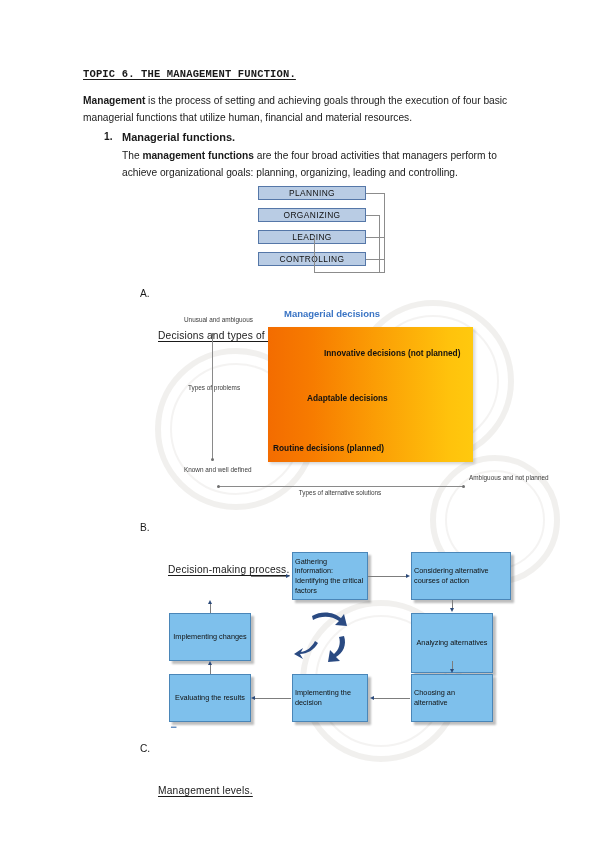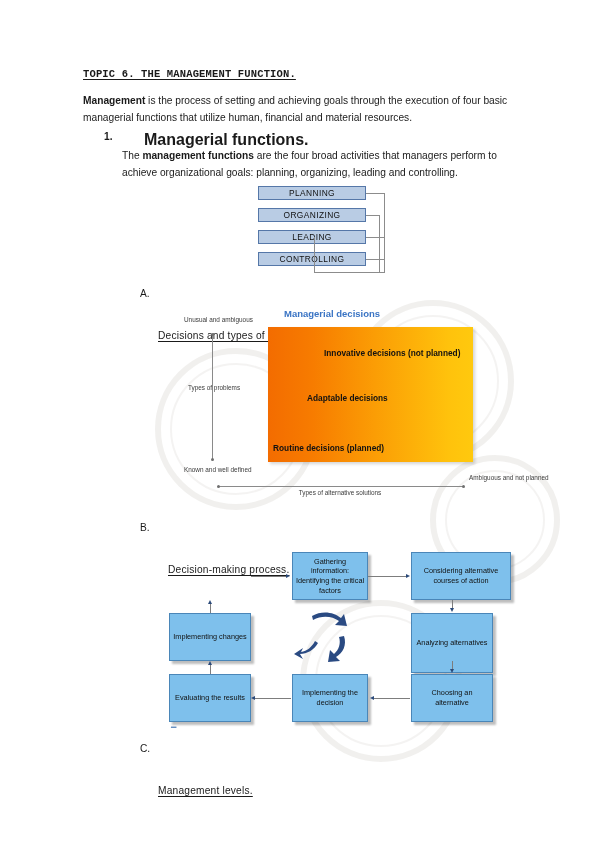--- a/index.html
+++ b/index.html
@@ -72,23 +72,22 @@
     position: absolute;
     left: 104px;
     top: 131px;
     font-size: 10.2px;
     font-weight: bold;
   }
   .list-head {
     position: absolute;
     left: 122px;
     top: 131px;
-    font-size: 16px;
-    font-weight: bold;
-    margin-left: 22px;
+    font-size: 11px;
+    font-weight: bold;
   }
   .list-body {
     position: absolute;
     left: 122px;
     top: 148px;
     width: 400px;
     font-size: 10.2px;
     line-height: 16.5px;
   }
   .list-body b { font-weight: bold; }
@@ -205,21 +204,20 @@
     background: #7ec0ec;
     border: 1px solid #4a86b8;
     box-sizing: border-box;
     box-shadow: 2.5px 2.5px 2px rgba(0,0,0,0.26);
     font-size: 7.3px;
     line-height: 9.6px;
     color: #111;
     display: flex;
     align-items: center;
     justify-content: center;
-    text-align: center;
     padding: 2px;
   }
   .fb-0 { left: 3px;   top: 0px;   width: 82px; height: 48px; }
   .fb-1 { left: 126px; top: 0px;   width: 76px; height: 48px; }
   .fb-2 { left: 245px; top: 0px;   width: 100px; height: 48px; }
   .fb-3 { left: 245px; top: 61px;  width: 82px; height: 60px; }
   .fb-4 { left: 245px; top: 122px; width: 82px; height: 48px; }
   .fb-5 { left: 126px; top: 122px; width: 76px; height: 48px; }
   .fb-6 { left: 3px;   top: 122px; width: 82px; height: 48px; }
   .fb-7 { left: 3px;   top: 61px;  width: 82px; height: 48px; }

